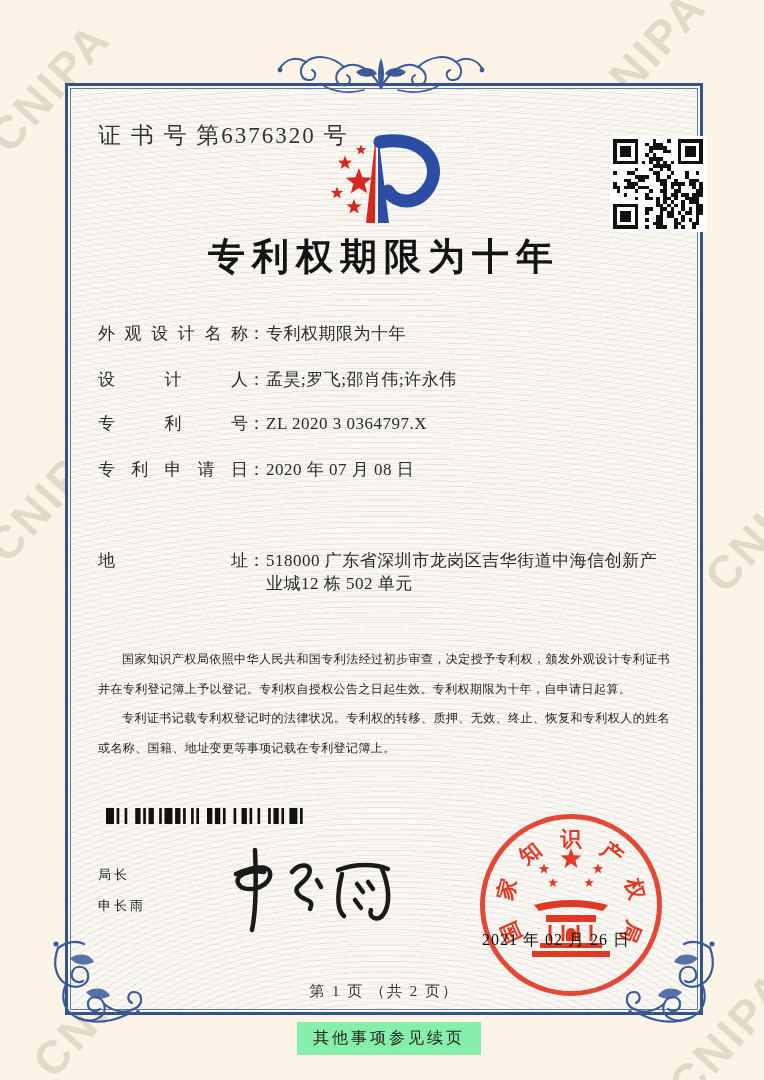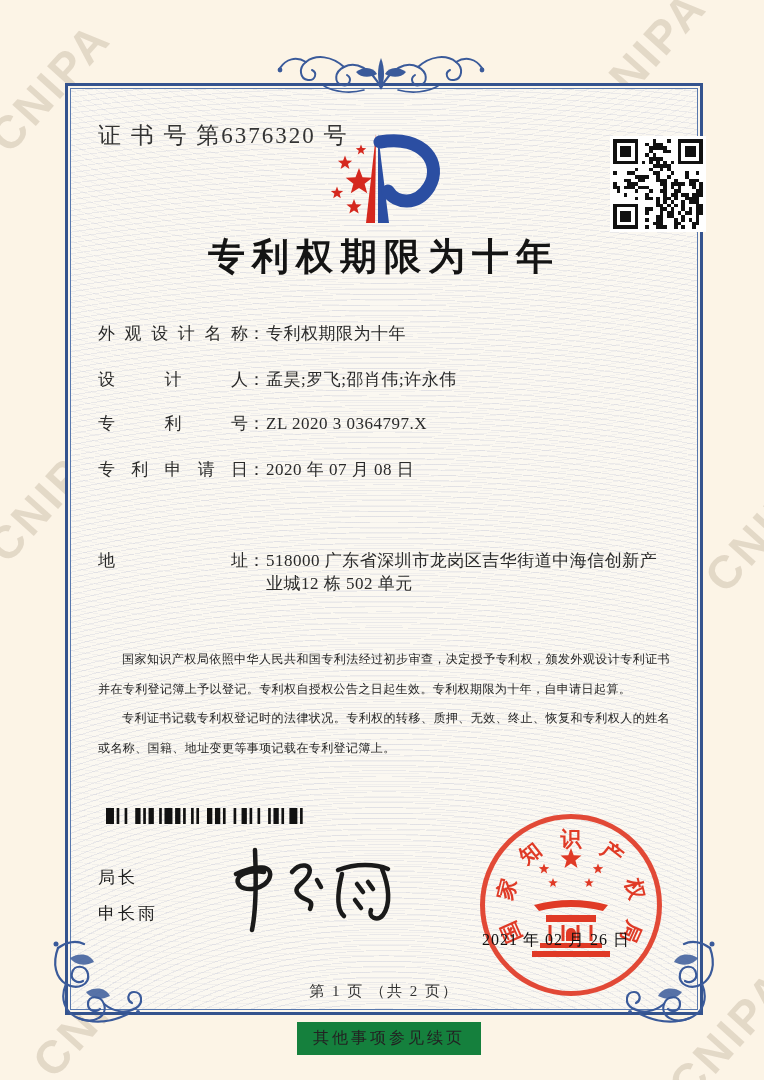--- a/index.html
+++ b/index.html
@@ -36,42 +36,42 @@
   }
   .row{ position:absolute; left:30px; right:33px; font-size:17px; color:#2a2a2a; }
   .flabel{ display:inline-block; width:150px; text-align:justify; text-align-last:justify; vertical-align:top;font-family:Liberation Serif, serif; }
   .fcolon{ display:inline-block; width:18px; vertical-align:top; }
   .fvalue{ display:inline-block; width:400px; vertical-align:top; line-height:23px; letter-spacing:.5px; }
   .pair2{ position:absolute; left:322px; top:0; }
   .pair2 .flabel{ width:108px; }
   .paras{ position:absolute; left:30px; width:572px; top:544px; font-size:12px; line-height:29.5px; color:#1f1f1f;margin-top:15px; }
   .paras p{ margin:0; text-indent:2em; text-align:justify; letter-spacing:.4px; }
   .barcode{ position:absolute; left:38px; top:722px; width:202px; height:16px; }
-  .director{ position:absolute; left:30px; top:780px; font-size:17px; color:#222; }
+  .director{ position:absolute; left:30px; top:780px; font-size:13px; color:#222; }
   .director div{ margin-bottom:13px; letter-spacing:3px; }
   .signature{ position:absolute; left:150px; top:756px; width:190px; height:96px; }
   .seal{
     position:absolute; left:412px; top:728px; width:172px; height:172px;
     border:5px solid rgba(224,58,38,.92); border-radius:50%;
   }
   .seal-char{
     position:absolute; font-size:21px; font-weight:700; color:#e03a26;
     transform-origin:center; white-space:nowrap;
   }
   .seal-emblem{ position:absolute; left:19px; top:26px; width:134px; height:120px; }
   .seal-date{
     position:absolute; left:398px; top:844px; width:180px; text-align:center;
     font-size:16px; color:#111; letter-spacing:1px;
   }
   .pagefooter{
     position:absolute; left:0; right:0; top:896px; text-align:center;
     font-size:15px; letter-spacing:2px; color:#333;
   }
   .contnote{
-    position:absolute; left:297px; top:1022px; background:#15803d;
+    position:absolute; left:297px; top:1022px; background:#86efac;
     padding:6px 16px; font-size:16px; letter-spacing:3px; color:#222;
   }
   .orn{ position:absolute; pointer-events:none; }
   .orn-top{ left:276px; top:46px; width:210px; height:52px; }
   .orn-bl{ left:50px; top:938px; width:92px; height:88px; }
   .orn-br{ left:626px; top:938px; width:92px; height:88px; transform:scaleX(-1); }
 </style>
 </head>
 <body>
 

